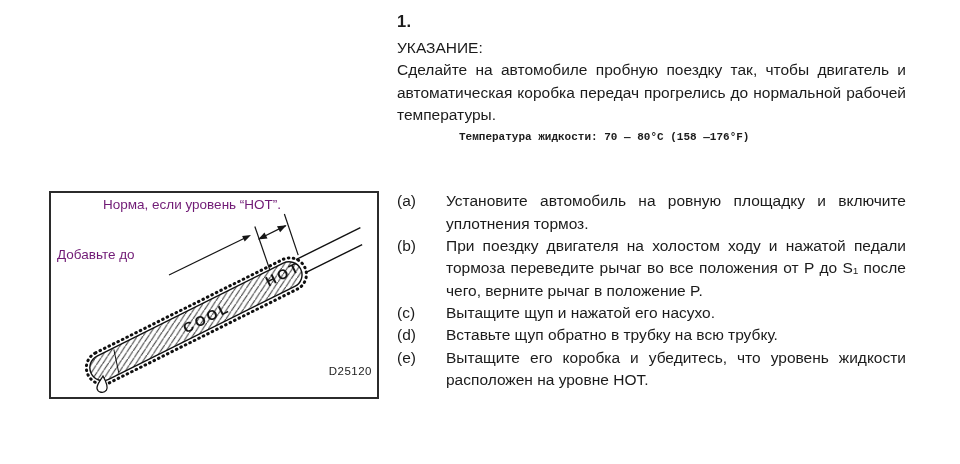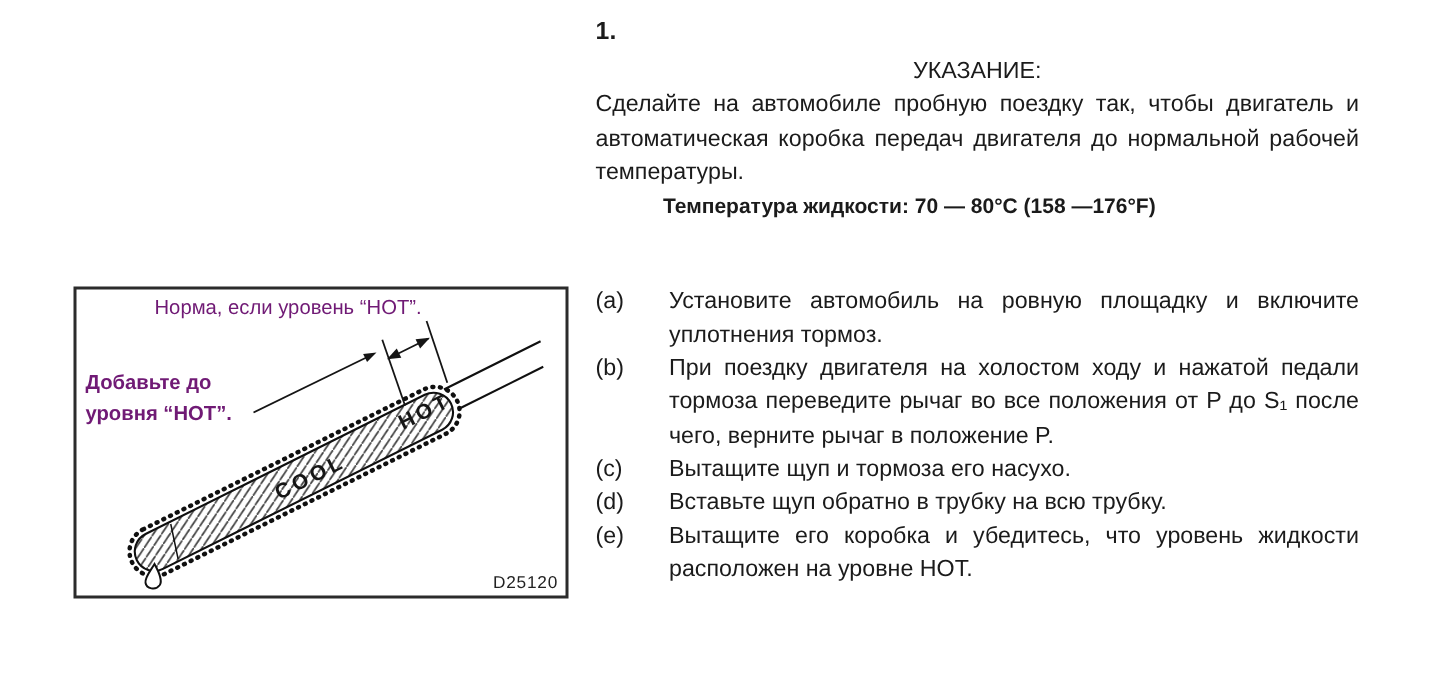--- a/index.html
+++ b/index.html
@@ -5,38 +5,38 @@
   html,body{margin:0;padding:0;background:#fff;}
   .page{
     position:relative;width:960px;height:464px;background:#ffffff;overflow:hidden;
     font-family:"Liberation Sans","DejaVu Sans",sans-serif;color:#1b1b1b;
     -webkit-font-smoothing:antialiased;
   }
   
   .right-col{position:absolute;left:397px;top:8px;width:509px;}
   .h-row{display:flex;font-weight:700;font-size:16.5px;line-height:26px;letter-spacing:.2px;}
   .h-num{width:40px;flex:none;}
-  .note-label{font-size:15.5px;line-height:22.3px;margin-top:3px;text-align:center;}
+  .note-label{font-size:15.5px;line-height:22.3px;margin-top:3px;}
   .note-body{font-size:15.5px;line-height:22.3px;text-align:justify;}
-  .temp-line{font-weight:700;font-size:14px;line-height:22.3px;margin-left:45px;}
+  .temp-line{font-weight:700;font-size:11px;line-height:22.3px;margin-left:62px;font-family:Liberation Mono, monospace;}
   .steps{margin-top:42px;}
   .step{display:flex;font-size:15.5px;line-height:22.3px;}
   .step-marker{width:49px;flex:none;}
   .step-text{flex:1;text-align:justify;}
   .closing{font-size:15.5px;line-height:22.3px;text-align:justify;}
   
   .figure-box{
     position:absolute;left:49px;top:191px;width:326px;height:204px;
     border:2px solid #2b2b2b;background:#fff;
   }
   .fig-svg{position:absolute;left:0;top:0;}
   .fig-caption{position:absolute;font-size:13.5px;color:#701a75;white-space:nowrap;}
   .cap-norm{left:52px;top:4px;}
-  .cap-add{left:6px;top:51px;line-height:21px;font-weight:bold;}
-  .fig-id{position:absolute;right:5px;bottom:2px;font-size:11.5px;letter-spacing:.5px;color:#222;}
+  .cap-add{left:6px;top:51px;line-height:21px;}
+  .fig-id{position:absolute;right:5px;bottom:20px;font-size:11.5px;letter-spacing:.5px;color:#222;}
   .fig-svg text{font-weight:700;font-size:14px;letter-spacing:2.5px;fill:#151515;}
 </style>
 </head>
 <body>
 
 <div class="page">
 
   <div class="figure-box">
     <svg class="fig-svg" width="326" height="204" viewBox="0 0 326 204">
       <defs>
@@ -73,45 +73,44 @@
           <polygon points="241,-45 232,-48.4 232,-41.6" fill="#151515"></polygon>
         </g>
       </g>
 
       <path d="M52,183 C49,188 45.5,192 46,195.5 C46.6,199.6 52.8,200.8 55.4,197.2 C57.6,194 55,188.5 52,183 Z" fill="#ffffff" stroke="#101010" stroke-width="1.3"></path>
     </svg>
 
     <div class="fig-caption cap-norm">Норма, если уровень “HOT”.</div>
     <div class="fig-caption cap-add">
       <div>Добавьте до</div>
-      <div>уровня “HOT”.</div>
     </div>
     <div class="fig-id">D25120</div>
   </div>
 
   <div class="right-col">
     <div class="h-row">
       <span class="h-num">1.</span>
     </div>
     <div class="note-label">УКАЗАНИЕ:</div>
-    <div class="note-body">Сделайте на автомобиле пробную поездку так, чтобы двигатель и автоматическая коробка передач двигателя до нормальной рабочей температуры.</div>
+    <div class="note-body">Сделайте на автомобиле пробную поездку так, чтобы двигатель и автоматическая коробка передач прогрелись до нормальной рабочей температуры.</div>
     <div class="temp-line">Температура жидкости: 70 — 80°C (158 —176°F)</div>
 
     <div class="steps">
       <div class="step">
         <span class="step-marker">(a)</span>
         <span class="step-text">Установите автомобиль на ровную площадку и включите уплотнения тормоз.</span>
       </div>
       <div class="step">
         <span class="step-marker">(b)</span>
         <span class="step-text">При поездку двигателя на холостом ходу и нажатой педали тормоза переведите рычаг во все положения от P до S₁ после чего, верните рычаг в положение P.</span>
       </div>
       <div class="step">
         <span class="step-marker">(c)</span>
-        <span class="step-text">Вытащите щуп и тормоза его насухо.</span>
+        <span class="step-text">Вытащите щуп и нажатой его насухо.</span>
       </div>
       <div class="step">
         <span class="step-marker">(d)</span>
         <span class="step-text">Вставьте щуп обратно в трубку на всю трубку.</span>
       </div>
       <div class="step">
         <span class="step-marker">(e)</span>
         <span class="step-text">Вытащите его коробка и убедитесь, что уровень жидкости расположен на уровне HOT.</span>
       </div>
     </div>

